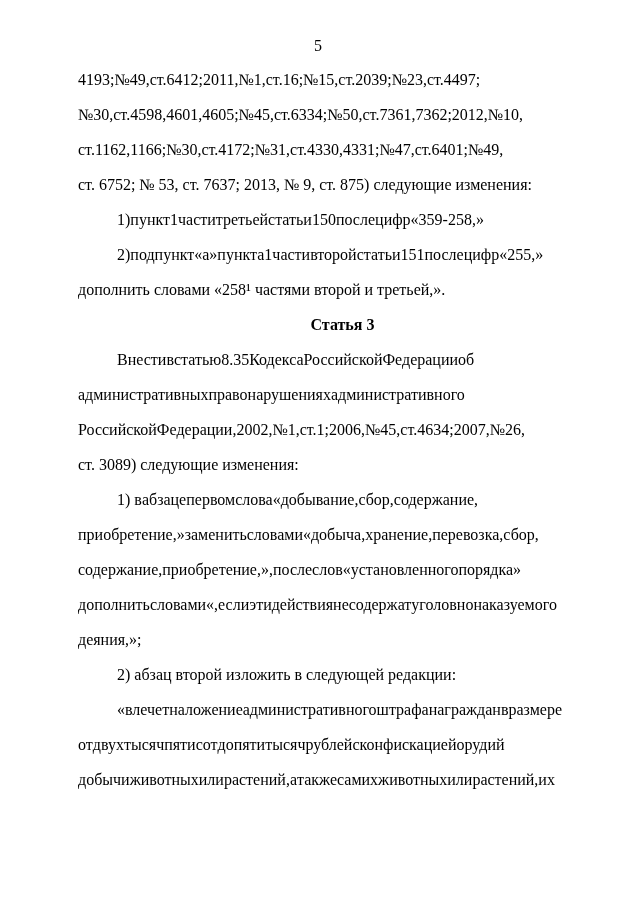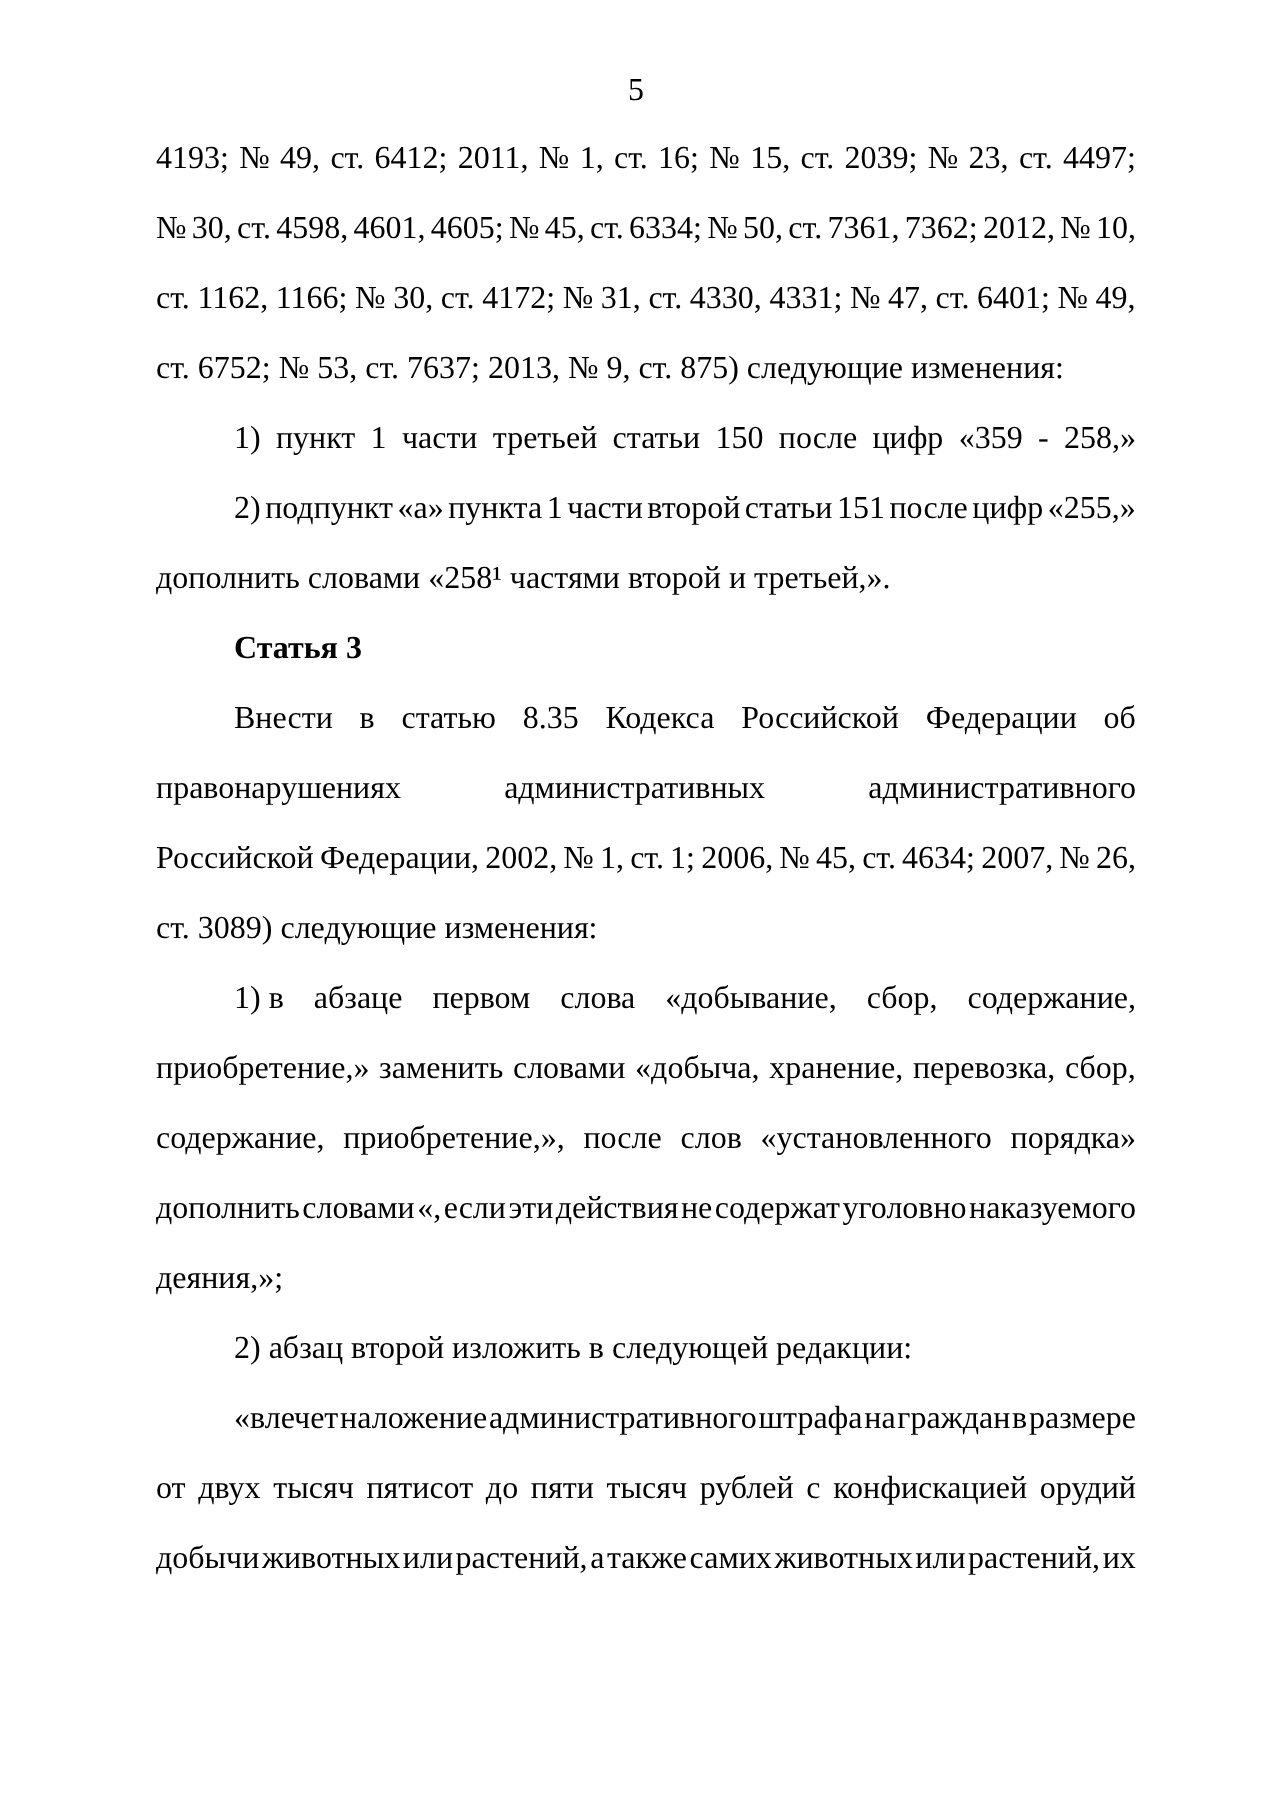--- a/index.html
+++ b/index.html
@@ -33,49 +33,50 @@
   }
   .line {
     height: 35px;
     line-height: 35px;
     font-size: 16px;
     white-space: pre;
     text-align: left;
   }
   .line.justified {
     display: flex;
-    justify-content: space-between;
+    justify-content: flex-start;
   }
   .line.justified span {
     flex: 0 0 auto;
     white-space: pre;
   }
   .line.indent {
     padding-left: 39px;
   }
   .line.bold {
     font-weight: bold;
+    text-align: center;
   }
 </style>
 </head>
 <body>
 
 <div class="page">
   <div class="page-number">5</div>
   <div class="doc-body">
       <div class="line justified"><span>4193;</span><span>№</span><span>49,</span><span>ст.</span><span>6412;</span><span>2011,</span><span>№</span><span>1,</span><span>ст.</span><span>16;</span><span>№</span><span>15,</span><span>ст.</span><span>2039;</span><span>№</span><span>23,</span><span>ст.</span><span>4497;</span></div>
       <div class="line justified"><span>№</span><span>30,</span><span>ст.</span><span>4598,</span><span>4601,</span><span>4605;</span><span>№</span><span>45,</span><span>ст.</span><span>6334;</span><span>№</span><span>50,</span><span>ст.</span><span>7361,</span><span>7362;</span><span>2012,</span><span>№</span><span>10,</span></div>
       <div class="line justified"><span>ст.</span><span>1162,</span><span>1166;</span><span>№</span><span>30,</span><span>ст.</span><span>4172;</span><span>№</span><span>31,</span><span>ст.</span><span>4330,</span><span>4331;</span><span>№</span><span>47,</span><span>ст.</span><span>6401;</span><span>№</span><span>49,</span></div>
       <div class="line">ст. 6752; № 53, ст. 7637; 2013, № 9, ст. 875) следующие изменения:</div>
       <div class="line justified indent"><span>1)</span><span>пункт</span><span>1</span><span>части</span><span>третьей</span><span>статьи</span><span>150</span><span>после</span><span>цифр</span><span>«359</span><span>-</span><span>258,»</span></div>
       <div class="line justified indent"><span>2)</span><span>подпункт</span><span>«а»</span><span>пункта</span><span>1</span><span>части</span><span>второй</span><span>статьи</span><span>151</span><span>после</span><span>цифр</span><span>«255,»</span></div>
       <div class="line">дополнить словами «258¹ частями второй и третьей,».</div>
       <div class="line indent bold">Статья 3</div>
       <div class="line justified indent"><span>Внести</span><span>в</span><span>статью</span><span>8.35</span><span>Кодекса</span><span>Российской</span><span>Федерации</span><span>об</span></div>
-      <div class="line justified"><span>правонарушениях</span><span>административных</span><span>административного</span></div>
+      <div class="line justified"><span>административных</span><span>правонарушениях</span><span>административного</span></div>
       <div class="line justified"><span>Российской</span><span>Федерации,</span><span>2002,</span><span>№</span><span>1,</span><span>ст.</span><span>1;</span><span>2006,</span><span>№</span><span>45,</span><span>ст.</span><span>4634;</span><span>2007,</span><span>№</span><span>26,</span></div>
       <div class="line">ст. 3089) следующие изменения:</div>
       <div class="line justified indent"><span>1)&nbsp;в</span><span>абзаце</span><span>первом</span><span>слова</span><span>«добывание,</span><span>сбор,</span><span>содержание,</span></div>
       <div class="line justified"><span>приобретение,»</span><span>заменить</span><span>словами</span><span>«добыча,</span><span>хранение,</span><span>перевозка,</span><span>сбор,</span></div>
       <div class="line justified"><span>содержание,</span><span>приобретение,»,</span><span>после</span><span>слов</span><span>«установленного</span><span>порядка»</span></div>
       <div class="line justified"><span>дополнить</span><span>словами</span><span>«,</span><span>если</span><span>эти</span><span>действия</span><span>не</span><span>содержат</span><span>уголовно</span><span>наказуемого</span></div>
       <div class="line">деяния,»;</div>
       <div class="line indent">2) абзац второй изложить в следующей редакции:</div>
       <div class="line justified indent"><span>«влечет</span><span>наложение</span><span>административного</span><span>штрафа</span><span>на</span><span>граждан</span><span>в</span><span>размере</span></div>
       <div class="line justified"><span>от</span><span>двух</span><span>тысяч</span><span>пятисот</span><span>до</span><span>пяти</span><span>тысяч</span><span>рублей</span><span>с</span><span>конфискацией</span><span>орудий</span></div>

